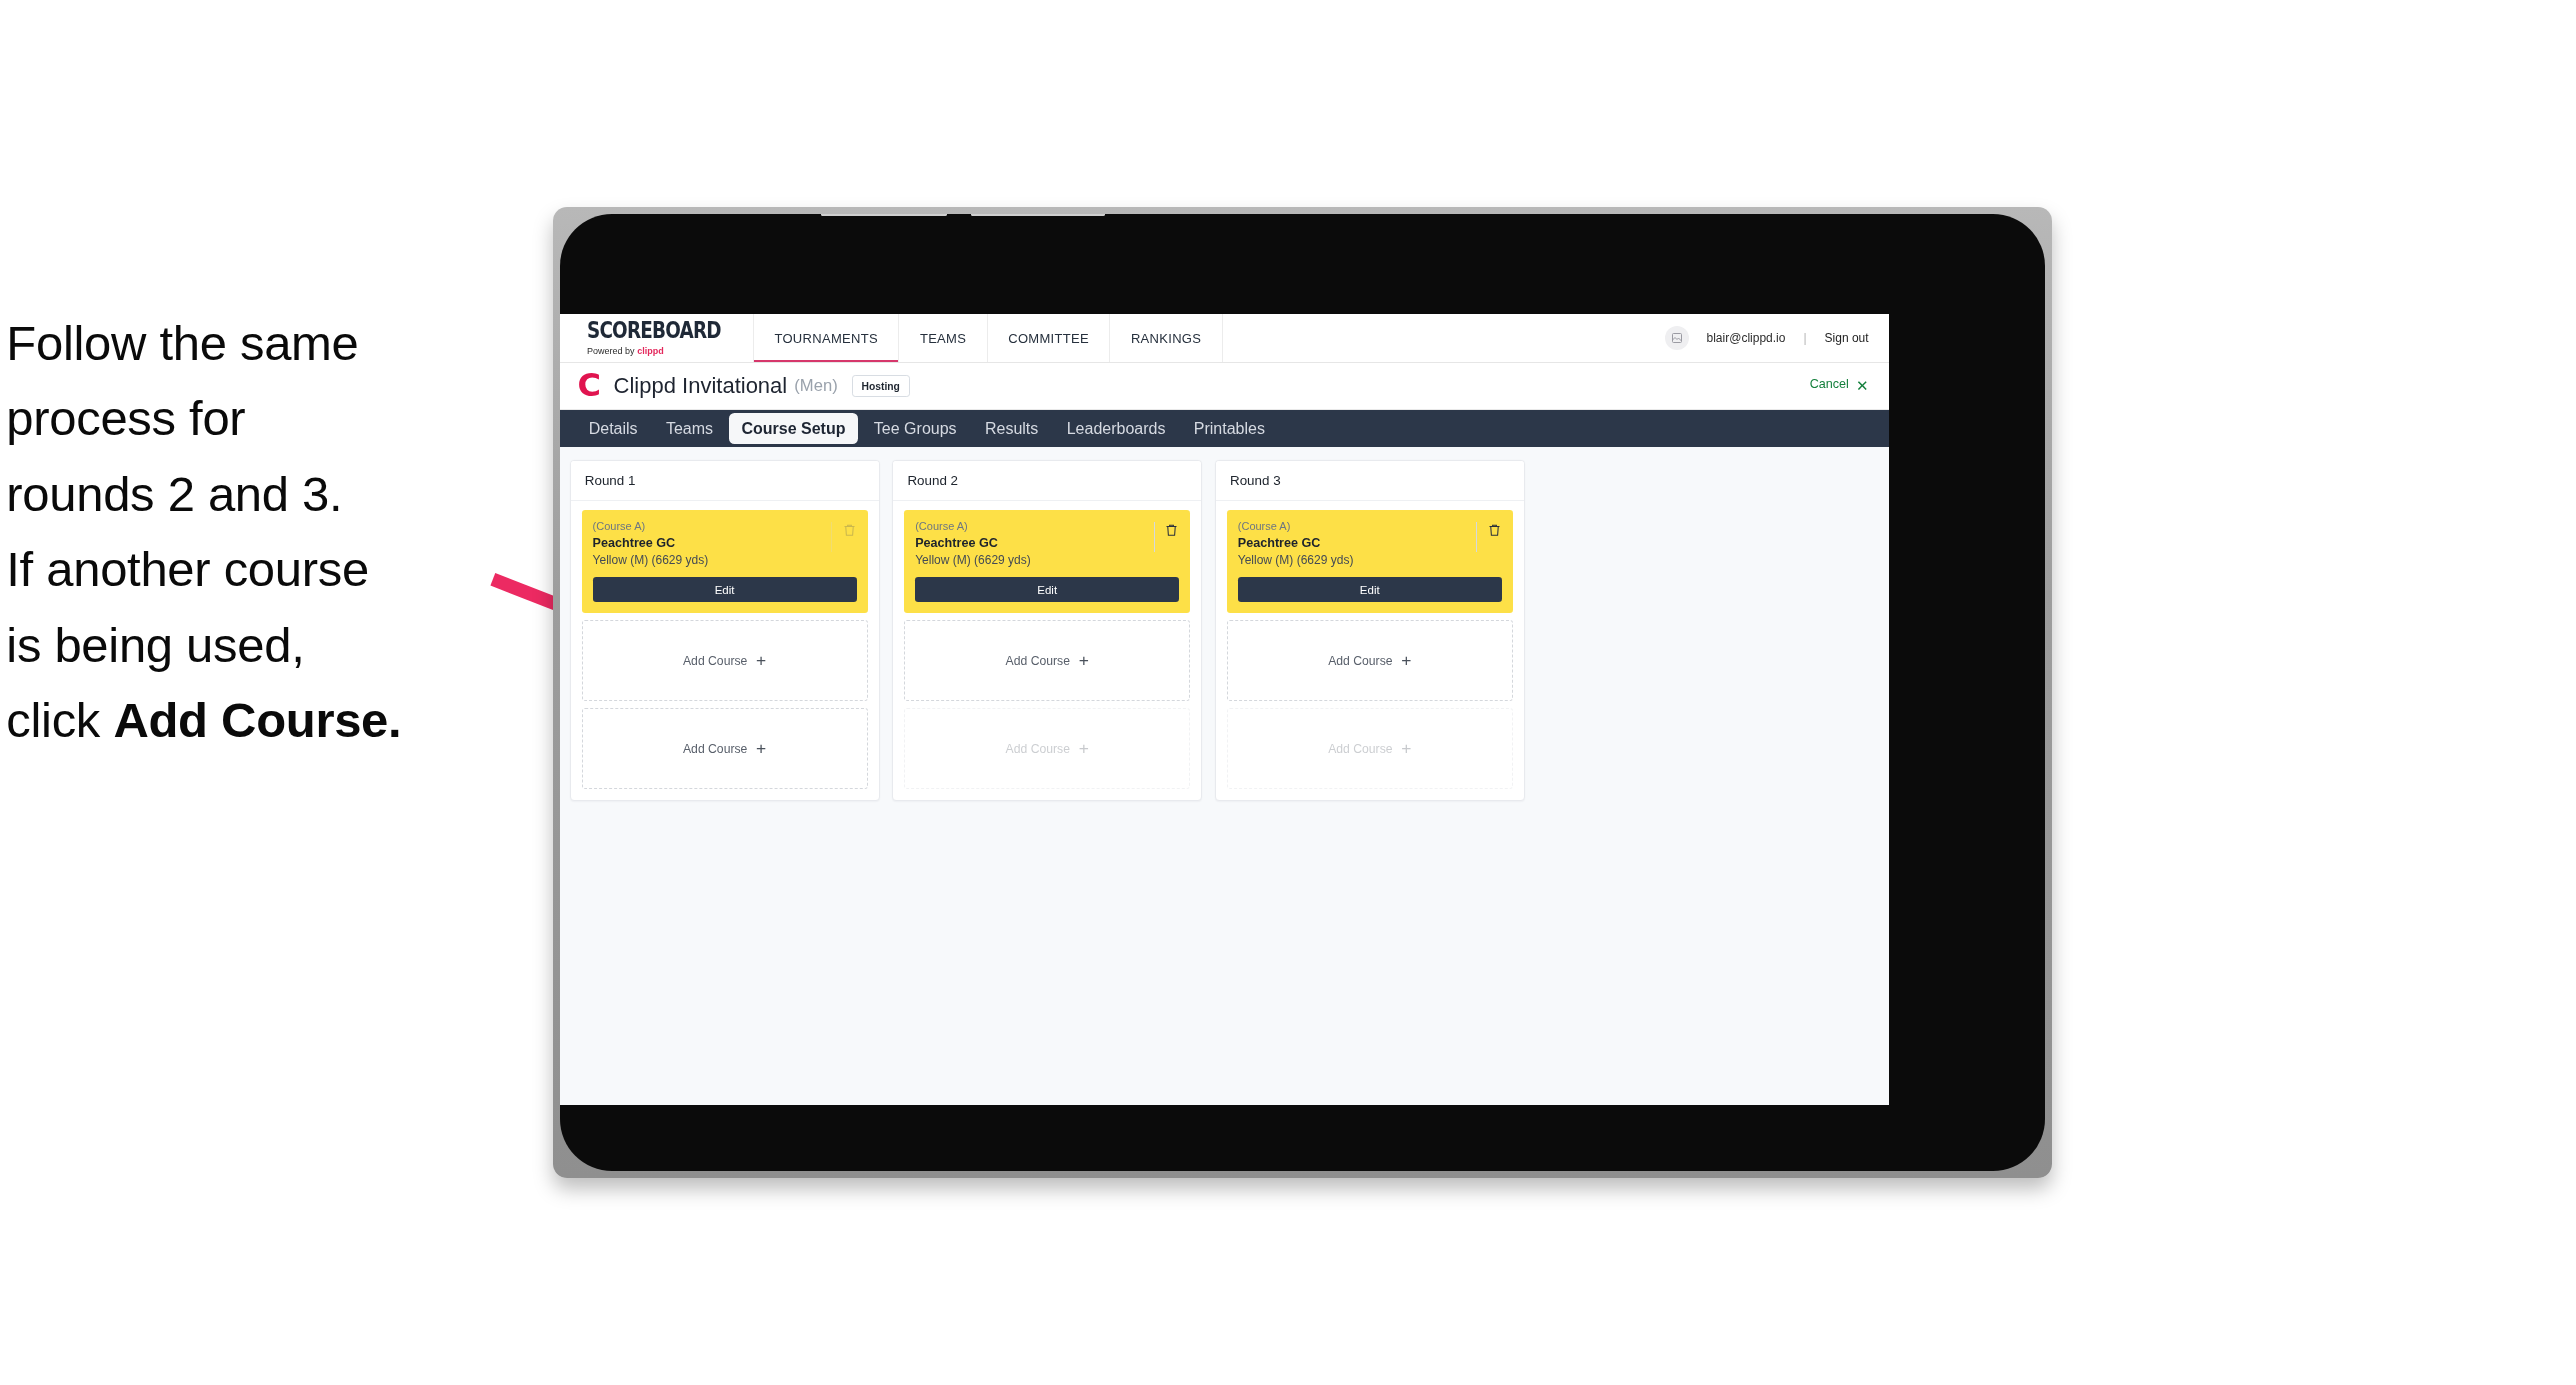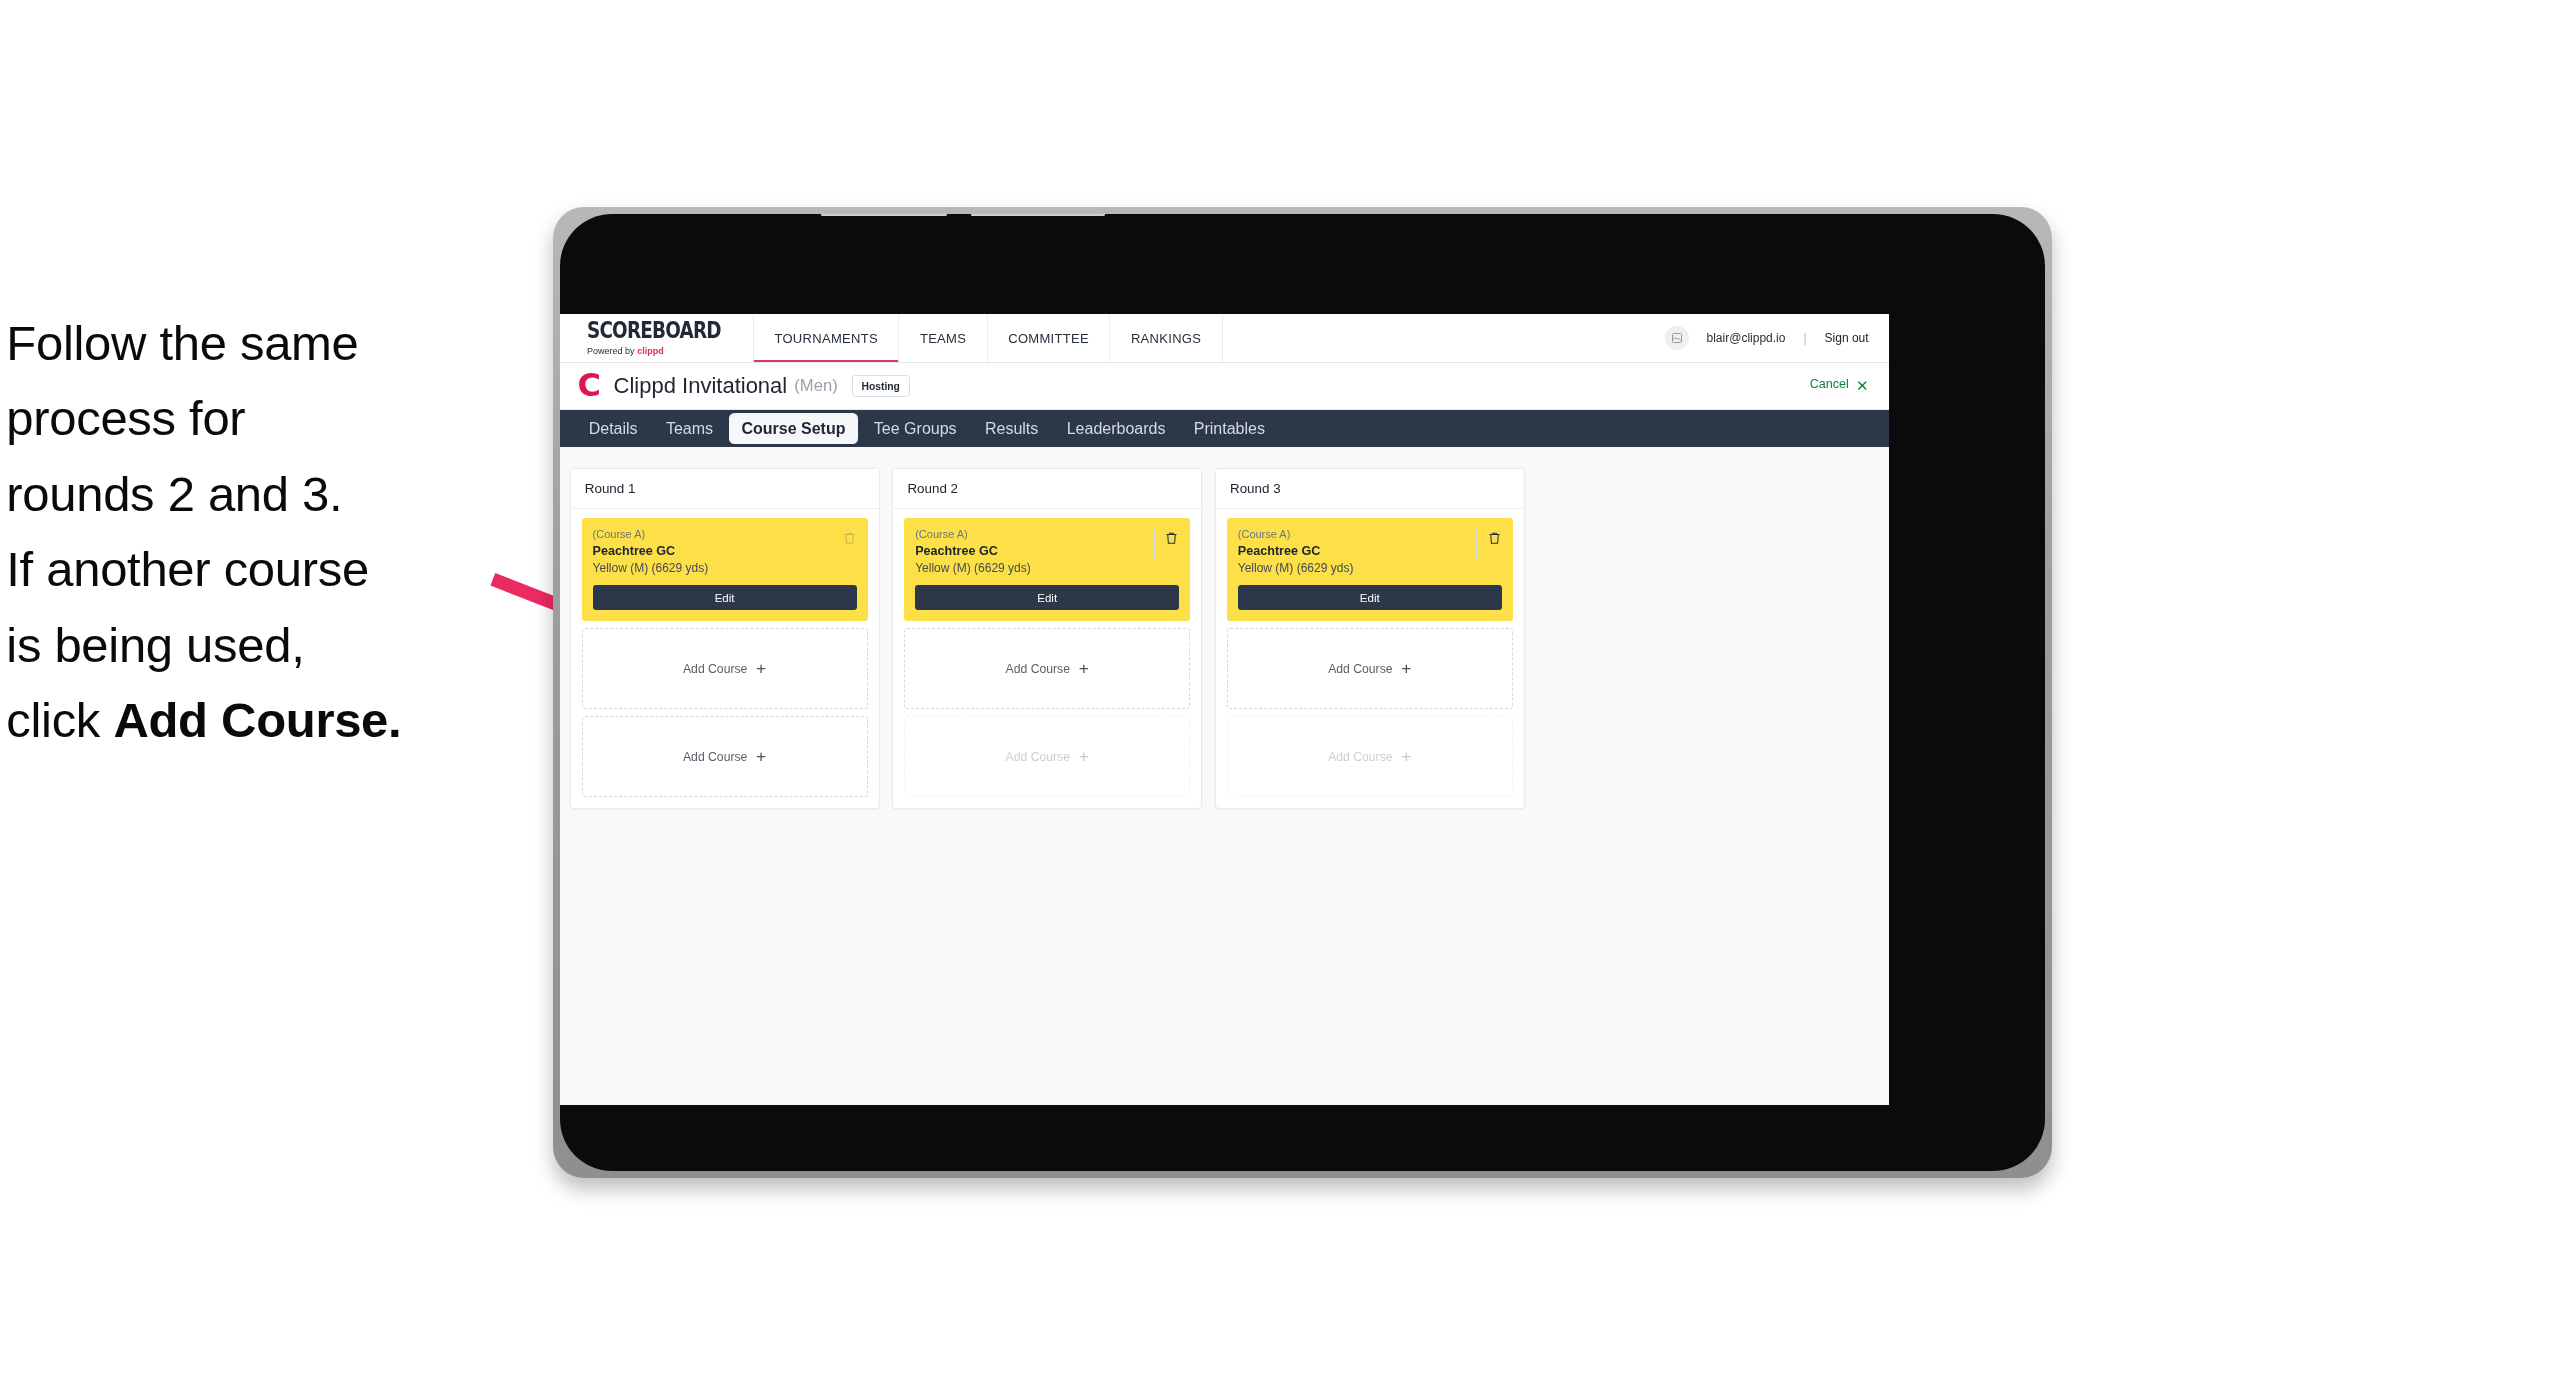--- a/index.html
+++ b/index.html
@@ -26,21 +26,21 @@
 
   
   .arrow-svg { position: absolute; left: 442px; top: 521px; width: 395px; height: 205px; }
 
   
   .tablet {
     position: absolute;
     left: 553px; top: 207px;
     width: 1499px; height: 971px;
     background: linear-gradient(180deg,#b8b8b8 0%, #9d9d9d 40%, #8f8f8f 100%);
-    border-radius: 31px;
+    border-radius: 14px;
     padding: 7.1px;
     box-shadow: 0 11px 20.5px rgba(0,0,0,0.26);
   }
   .tablet-inner {
     width: 100%; height: 100%;
     background: #0b0b0b;
     border-radius: 52px;
     position: relative;
     overflow: hidden;
   }
@@ -132,21 +132,20 @@
     font-size: 16px; color: #d6dae2; padding: 6.3px 12.6px; border-radius: 5.5px;
   }
   .tab.active { background: #f6f7f9; color: #1e2533; font-weight: bold; }
 
   
   .content { padding: 12.6px 0 0 9.5px; display: flex; gap: 12.6px; align-items: flex-start; }
   .round-card {
     width: 310px; background: #ffffff; border: 0.8px solid #e8eaee;
     border-radius: 4px; box-shadow: 0 0.8px 1.6px rgba(16,24,40,0.04);
     overflow: hidden;
-    margin-top: 8px;
   }
   .round-head {
     padding: 12px 14.2px; font-size: 13.4px; color: #20262f;
     border-bottom: 0.8px solid #eef0f3; background: #fff;
   }
   .round-body { padding: 9.5px 11px 11px; }
 
   .course-box { background: #fde047; border-radius: 3.2px; padding: 10.3px 11px 11px; }
   .course-top { display: flex; }
   .course-meta { flex: 1; }

